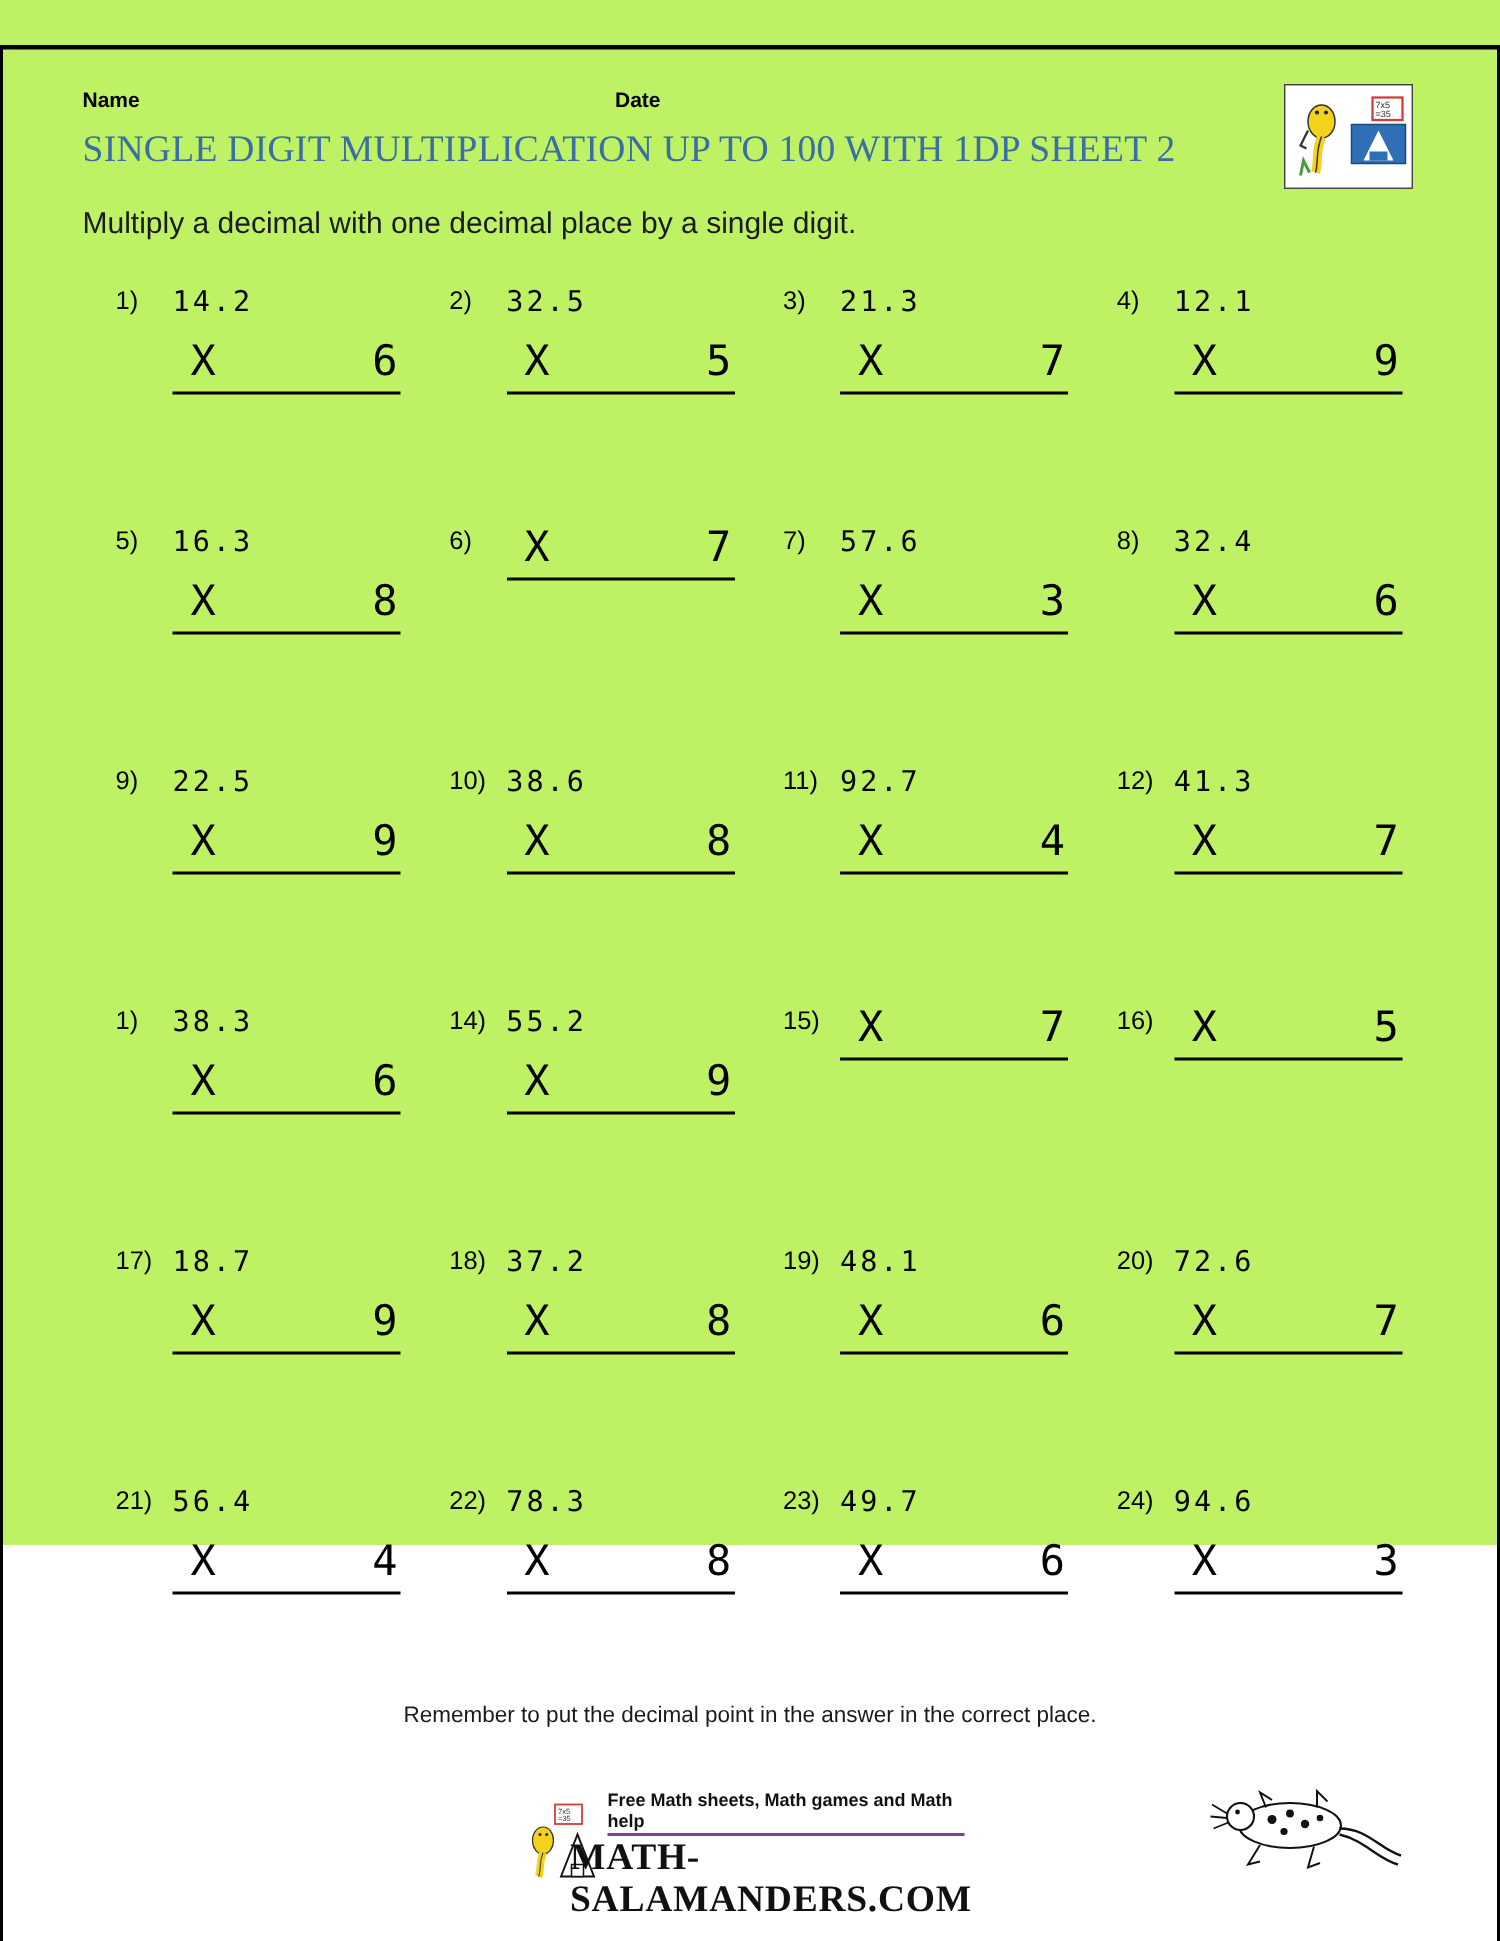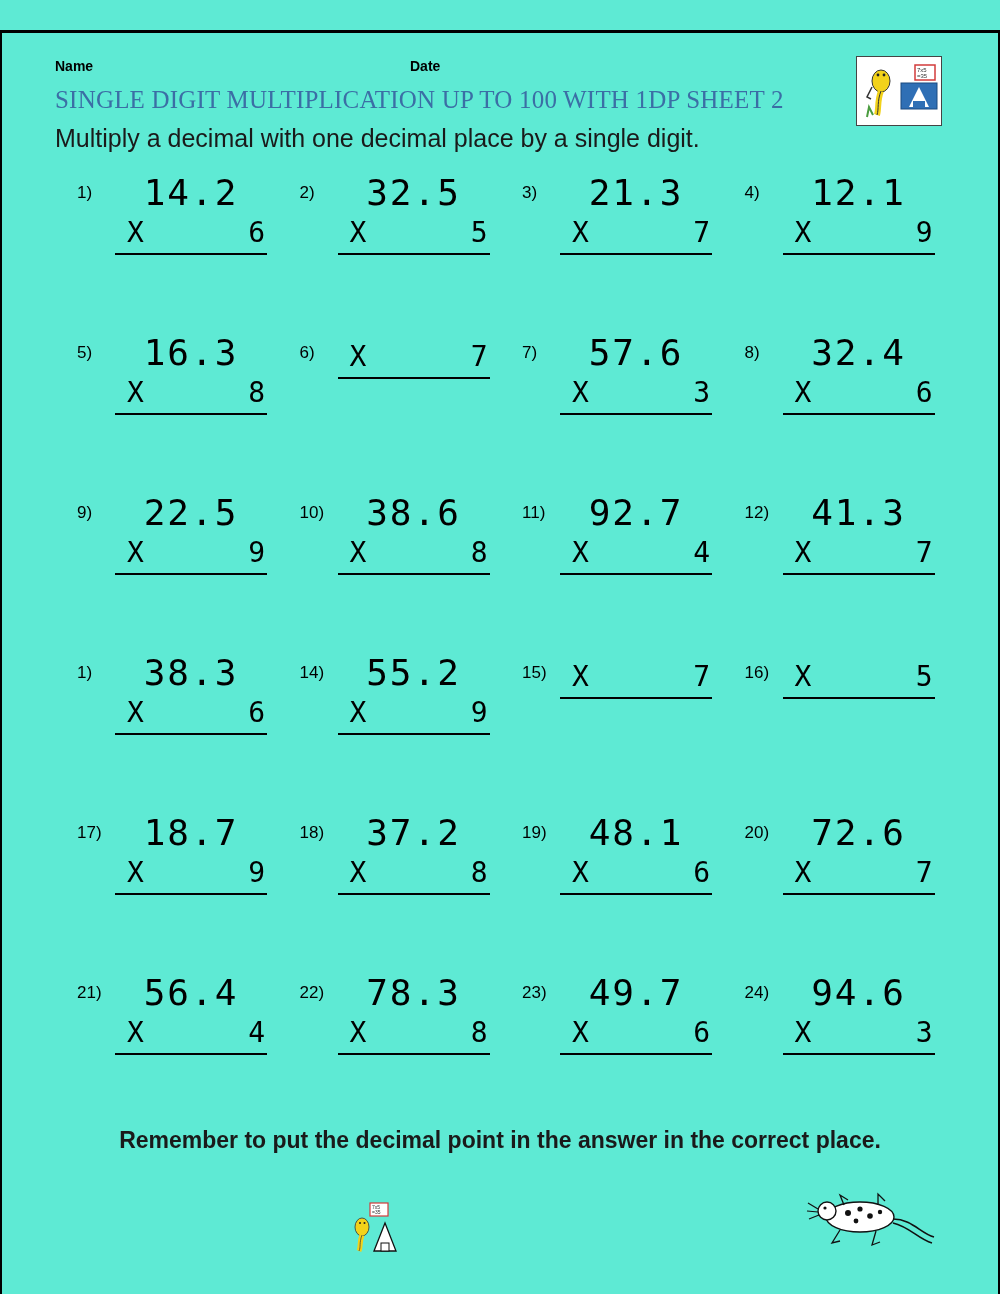--- a/index.html
+++ b/index.html
@@ -12,22 +12,22 @@
     height: 1294px;
     font-family: "Liberation Sans", sans-serif;
     color: #000000;
     position: relative;
     overflow: hidden;
   }
   .page {
     position: absolute;
     left: 0; top: 0;
     width: 1000px;
-    height: 1294px;
-    background: #5eead4;
+    height: 1030px;
+    background: #bef264;
   }
   .top-rule {
     position: absolute;
     left: 0; top: 30px;
     width: 1000px;
     height: 3px;
     background: #000000;
   }
   .side-rule-left {
     position: absolute;
@@ -79,22 +79,22 @@
   .logo-box svg { display: block; }
   .title {
     margin-top: 4px;
     font-family: "Liberation Serif", serif;
     font-size: 25px;
     color: #3b6ea5;
     letter-spacing: 0.2px;
     white-space: nowrap;
   }
   .subtitle {
-    margin-top: 10px;
-    font-size: 25px;
+    margin-top: 24px;
+    font-size: 20px;
     color: #1a1a1a;
   }
   .grid {
     margin-top: 22px;
     display: grid;
     grid-template-columns: repeat(4, 1fr);
     grid-row-gap: 38px;
     grid-column-gap: 0px;
   }
   .problem {
@@ -109,23 +109,23 @@
     color: #000;
   }
   .pbody {
     position: absolute;
     left: 60px;
     top: 0;
     width: 152px;
   }
   .prow {
     font-family: "DejaVu Sans Mono", monospace;
-    font-size: 36px;
+    font-size: 19px;
     letter-spacing: 2px;
-    text-align: center;
+    text-align: left;
     line-height: 36px;
     height: 36px;
     white-space: pre;
   }
   .prow2 {
     position: relative;
     font-family: "DejaVu Sans Mono", monospace;
     font-size: 28px;
     letter-spacing: 2px;
     line-height: 36px;
@@ -139,23 +139,22 @@
     padding-left: 12px;
   }
   .underline {
     margin-top: 2px;
     border-bottom: 2px solid #000;
     width: 152px;
   }
   .footer-note {
     margin-top: 30px;
     text-align: center;
-    font-size: 23px;
+    font-size: 15px;
     color: #1a1a1a;
-    font-weight: bold;
   }
   .brand {
     position: absolute;
     left: 0;
     top: 1185px;
     width: 1000px;
     height: 100px;
   }
   .brand-center {
     position: absolute;
@@ -538,20 +537,25 @@
         <text x="20" y="8" font-family="Liberation Sans, sans-serif" font-size="5" fill="#333">7x5</text>
         <text x="20" y="13" font-family="Liberation Sans, sans-serif" font-size="5" fill="#333">=35</text>
         <ellipse cx="10" cy="26" rx="7" ry="9" fill="#f2d21a" stroke="#333" stroke-width="0.8"></ellipse>
         <circle cx="8" cy="22" r="1" fill="#222"></circle>
         <circle cx="12.5" cy="22" r="1" fill="#222"></circle>
         <path d="M10 34 C7 42, 9 46, 7 50" stroke="#f2d21a" stroke-width="5" fill="none"></path>
         <path d="M10 34 C7 42, 9 46, 7 50" stroke="#333" stroke-width="0.7" fill="none"></path>
         <path d="M22 50 L33 22 L44 50 Z" fill="#ffffff" stroke="#111" stroke-width="1.3"></path>
         <rect x="29" y="42" width="8" height="8" fill="#ffffff" stroke="#111" stroke-width="1"></rect>
       </svg>
+    </div>
+    <div class="brand-center">
+      <div class="brand-line1">Free Math sheets, Math games and Math help</div>
+      <div class="brand-rule"></div>
+      <div class="brand-line2">MATH-SALAMANDERS.COM</div>
     </div>
     <div class="lizard">
       <svg width="140" height="80" viewBox="0 0 140 80">
         <ellipse cx="60" cy="32" rx="34" ry="15" fill="#ffffff" stroke="#111" stroke-width="1.4"></ellipse>
         <circle cx="27" cy="26" r="9" fill="#ffffff" stroke="#111" stroke-width="1.4"></circle>
         <circle cx="25" cy="23" r="1.6" fill="#111"></circle>
         <path d="M18 24 L8 18 M18 27 L7 26 M19 30 L9 34" stroke="#111" stroke-width="1.2" fill="none"></path>
         <path d="M93 34 C112 34, 120 48, 134 52" stroke="#111" stroke-width="1.6" fill="none"></path>
         <path d="M93 38 C110 42, 118 54, 132 58" stroke="#111" stroke-width="1.6" fill="none"></path>
         <path d="M40 45 L32 58 L40 56" stroke="#111" stroke-width="1.3" fill="none"></path>

